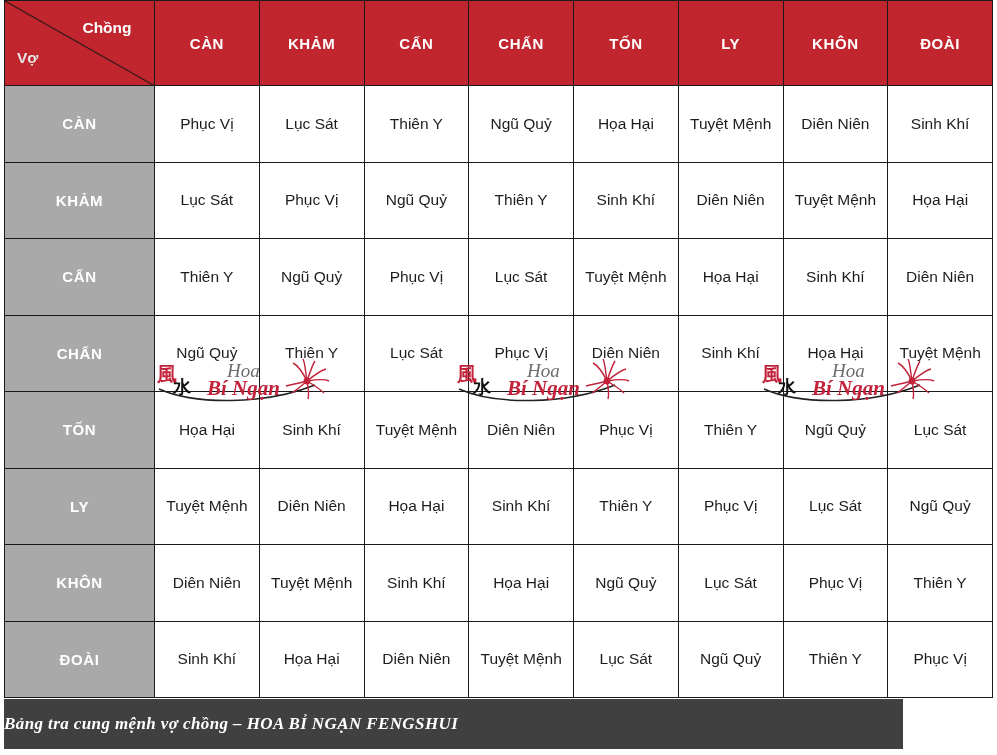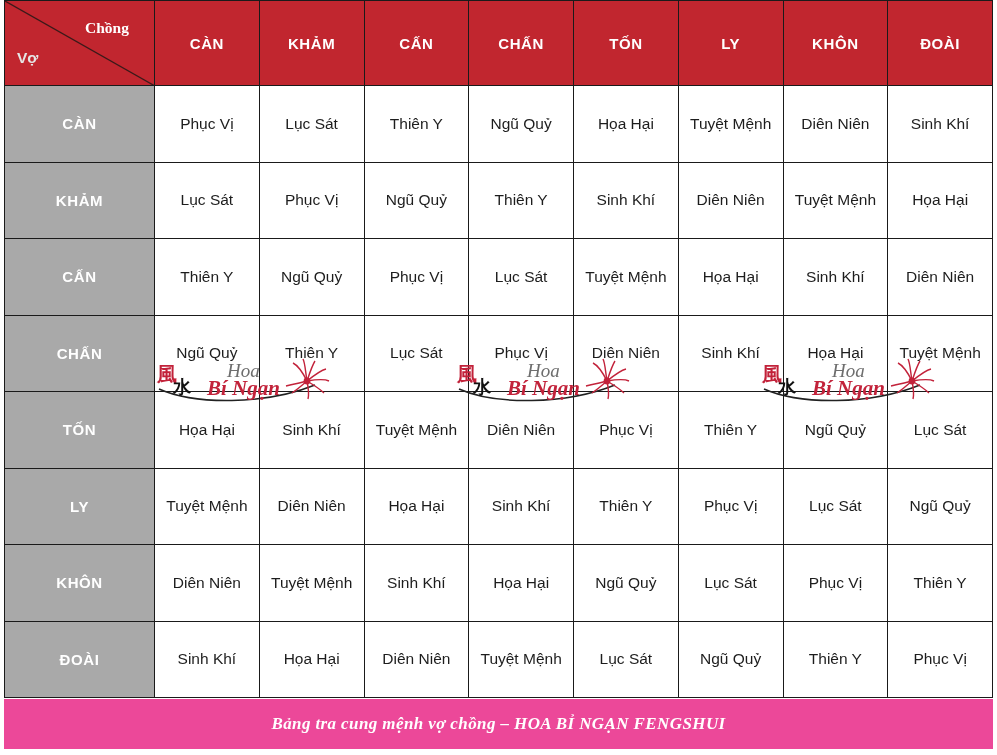--- a/index.html
+++ b/index.html
@@ -53,21 +53,20 @@
   .corner-husband {
     position: absolute;
     top: 18px;
     right: 11px;
     color: #ffffff;
     font-size: 15.5px;
     font-weight: bold;
     line-height: 1.15;
     text-align: center;
     width: 72px;
-    font-family: Liberation Serif, serif;
   }
   .corner-wife {
     position: absolute;
     bottom: 18px;
     left: 12px;
     color: #e5e5e5;
     font-size: 15.5px;
     font-weight: bold;
   }
 
@@ -118,26 +117,26 @@
     position: absolute;
     width: 190px;
     height: 52px;
   }
 
   
   .footer {
     position: absolute;
     left: 4px;
     bottom: 6px;
-    width: 989px;
+    width: 899px;
     height: 50px;
-    background: #ec4899;
+    background: #404040;
     display: flex;
     align-items: center;
-    justify-content: center;
+    justify-content: flex-start;
     z-index: 6;
   }
   .footer-text {
     color: #ffffff;
     font-family: "Liberation Serif", serif;
     font-style: italic;
     font-weight: bold;
     font-size: 17px;
     letter-spacing: 0.4px;
     white-space: nowrap;

